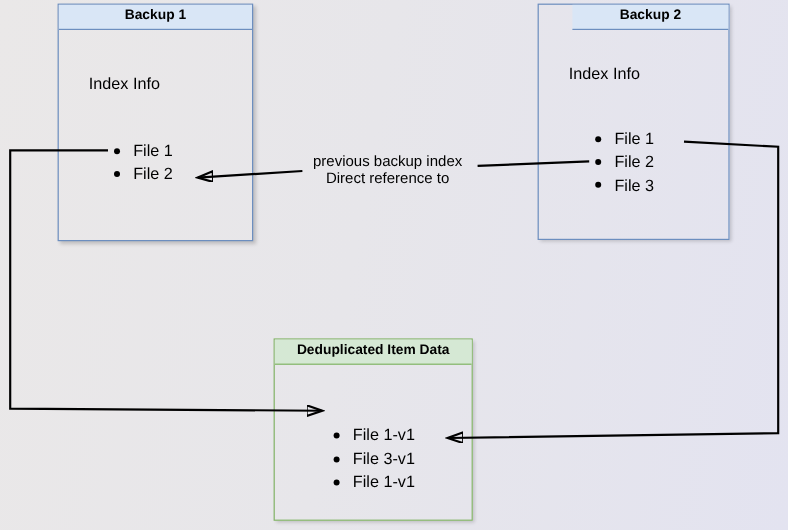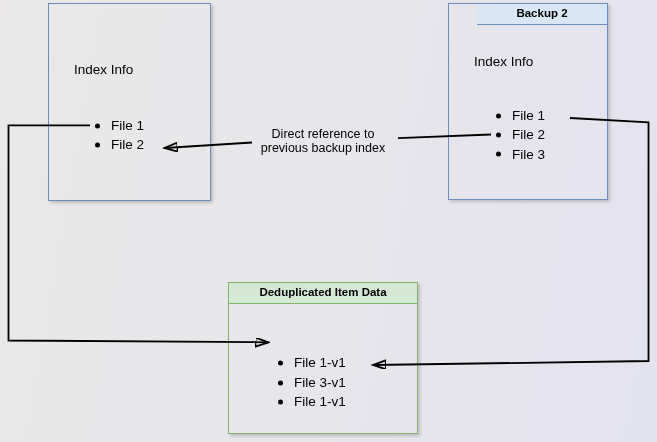--- a/index.html
+++ b/index.html
@@ -82,49 +82,50 @@
     stroke: #000;
     stroke-width: 1.8;
   }
 </style>
 </head>
 <body>
 
 <div class="canvas">
 
   <div class="box blue" style="left:48px; top:3px; width:163px; height:198px;">
+    <div class="box-header">Backup 1</div>
     <div class="index-label" style="left:25px; top:58px;">Index Info</div>
     <ul class="file-list" style="left:46px; top:112px;">
       <li>File 1</li>
       <li>File 2</li>
     </ul>
   </div>
 
   <div class="box blue" style="left:448px; top:3px; width:160px; height:197px;padding-left:28px;">
     <div class="box-header">Backup 2</div>
     <div class="index-label" style="left:25px; top:50px;">Index Info</div>
     <ul class="file-list" style="left:47px; top:102px;">
       <li>File 1</li>
       <li>File 2</li>
       <li>File 3</li>
     </ul>
   </div>
 
-  <div class="box green" style="left:228px; top:282px; width:190px; height:152px;">
+  <div class="box green" style="left:228px; top:282px; width:166px; height:152px;">
     <div class="box-header">Deduplicated Item Data</div>
     <ul class="file-list" style="left:49px; top:52px;margin-top:18px;">
       <li>File 1-v1</li>
       <li>File 3-v1</li>
       <li>File 1-v1</li>
     </ul>
   </div>
 
   <div class="edge-label">
+    <div>previous backup index</div>
     <div>Direct reference to</div>
-    <div>previous backup index</div>
   </div>
 
   <svg class="arrows" width="657" height="442" viewBox="0 0 657 442">
     <defs>
       <marker id="arrowhead" markerUnits="userSpaceOnUse" markerWidth="15" markerHeight="10" refX="12.5" refY="4.5" orient="auto">
         <path d="M0,0 L13,4.5 L0,9 Z" fill="#000000" stroke="none"></path>
       </marker>
     </defs>
 
     <path d="M491,134.5 L398,138.2"></path>

